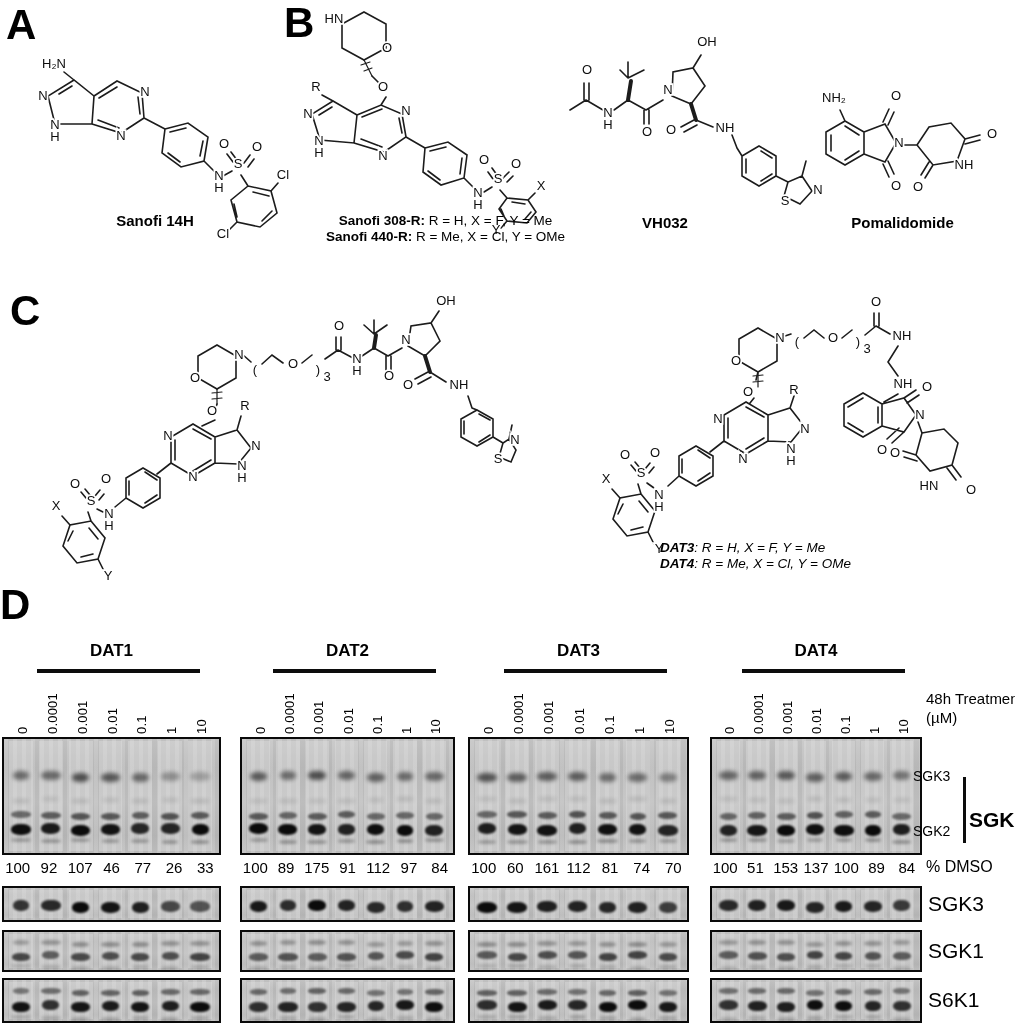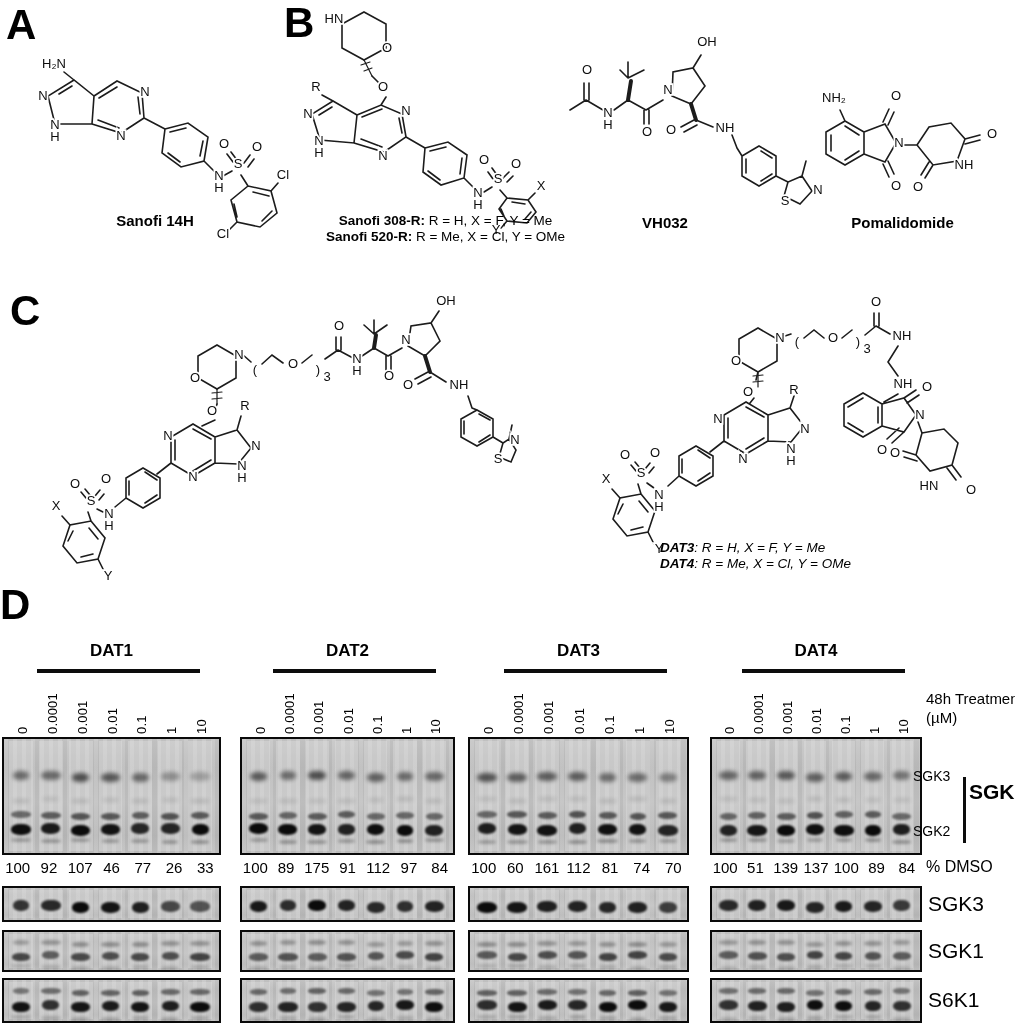--- a/index.html
+++ b/index.html
@@ -101,21 +101,21 @@
       <text x="190" y="195">N</text>
       <text x="190" y="207">H</text>
       <text x="210" y="181">S</text>
       <text x="196" y="162">O</text>
       <text x="228" y="166">O</text>
       <text x="253" y="188">X</text>
       <text x="208" y="232">Y</text>
     </svg>
   <div class="sub-lines" style="left:318px; top:213px; width:255px; text-align:center;">
     <div><b>Sanofi 308-R:</b><span> R = H, X = F, Y = Me</span></div>
-    <div><b>Sanofi 520-R:</b><span> R = Me, X = Cl, Y = OMe</span></div>
+    <div><b>Sanofi 440-R:</b><span> R = Me, X = Cl, Y = OMe</span></div>
   </div>
 
   <svg class="struct" style="left:560px; top:28px;" width="250" height="185" viewBox="0 0 250 185">
     <path d="M10,82 L26,72 M24,72 L24,55 M29,72 L29,55 M26,72 L43,82 M54,82 L68,72
              M68,50 L60,42 M68,50 L68,34 M68,50 L84,42
              M68,72 L86,82 M84,82 L84,96 M89,82 L89,96 M86,82 L103,72
              M112,68 L131,76 L145,58 L133,40 L113,44 Z
              M133,40 L141,27
              M134,92 L121,99 M137,97 L124,104 M136,92 L153,99
              M172,107 L177,120 M177,120 L182,128
@@ -946,32 +946,32 @@
         </div>
         <div class="lane" style="left: 178.143px; width: 22.8571px;">
           <div class="band" style="top: 5.91048px; height: 6px; left: 14.2157%; width: 71.5686%; opacity: 0.45; filter: blur(1.3px);"></div>
           <div class="band" style="top: 18.9695px; height: 10px; left: 10.801%; width: 78.3981%; opacity: 0.78; filter: blur(1px);"></div>
           <div class="band" style="top: 34.9543px; height: 4px; left: 7.85943%; width: 84.2811%; opacity: 0.18; filter: blur(1.6px);"></div>
         </div>
       </div>
       <div class="dmso-row" style="left: 710px; top: 859px; width: 212px;">
         <div class="dmso-cell">100</div>
         <div class="dmso-cell">51</div>
-        <div class="dmso-cell">139</div>
+        <div class="dmso-cell">153</div>
         <div class="dmso-cell">137</div>
         <div class="dmso-cell">100</div>
         <div class="dmso-cell">89</div>
         <div class="dmso-cell">84</div>
       </div>
     </div>
 
   <div class="right-label" style="left:926px; top:690px;">48h Treatment</div>
   <div class="right-label" style="left:926px; top:709px;">(µM)</div>
   <div class="band-small-label" style="left:913px; top:768px;">SGK3</div>
   <div class="sgk-bracket-line" style="left:963px; top:777px; height:66px;"></div>
-  <div class="sgk-bold" style="left:969px; top:780px;">SGK</div>
+  <div class="sgk-bold" style="left:969px; top:808px;">SGK</div>
   <div class="band-small-label" style="left:913px; top:823px;">SGK2</div>
   <div class="right-label" style="left:926px; top:858px; font-size:16px;">% DMSO</div>
   <div class="row-big-label" style="left:928px; top:892px;">SGK3</div>
   <div class="row-big-label" style="left:928px; top:939px;">SGK1</div>
   <div class="row-big-label" style="left:928px; top:988px;">S6K1</div>
 
 </div>
 
 </body></html>

